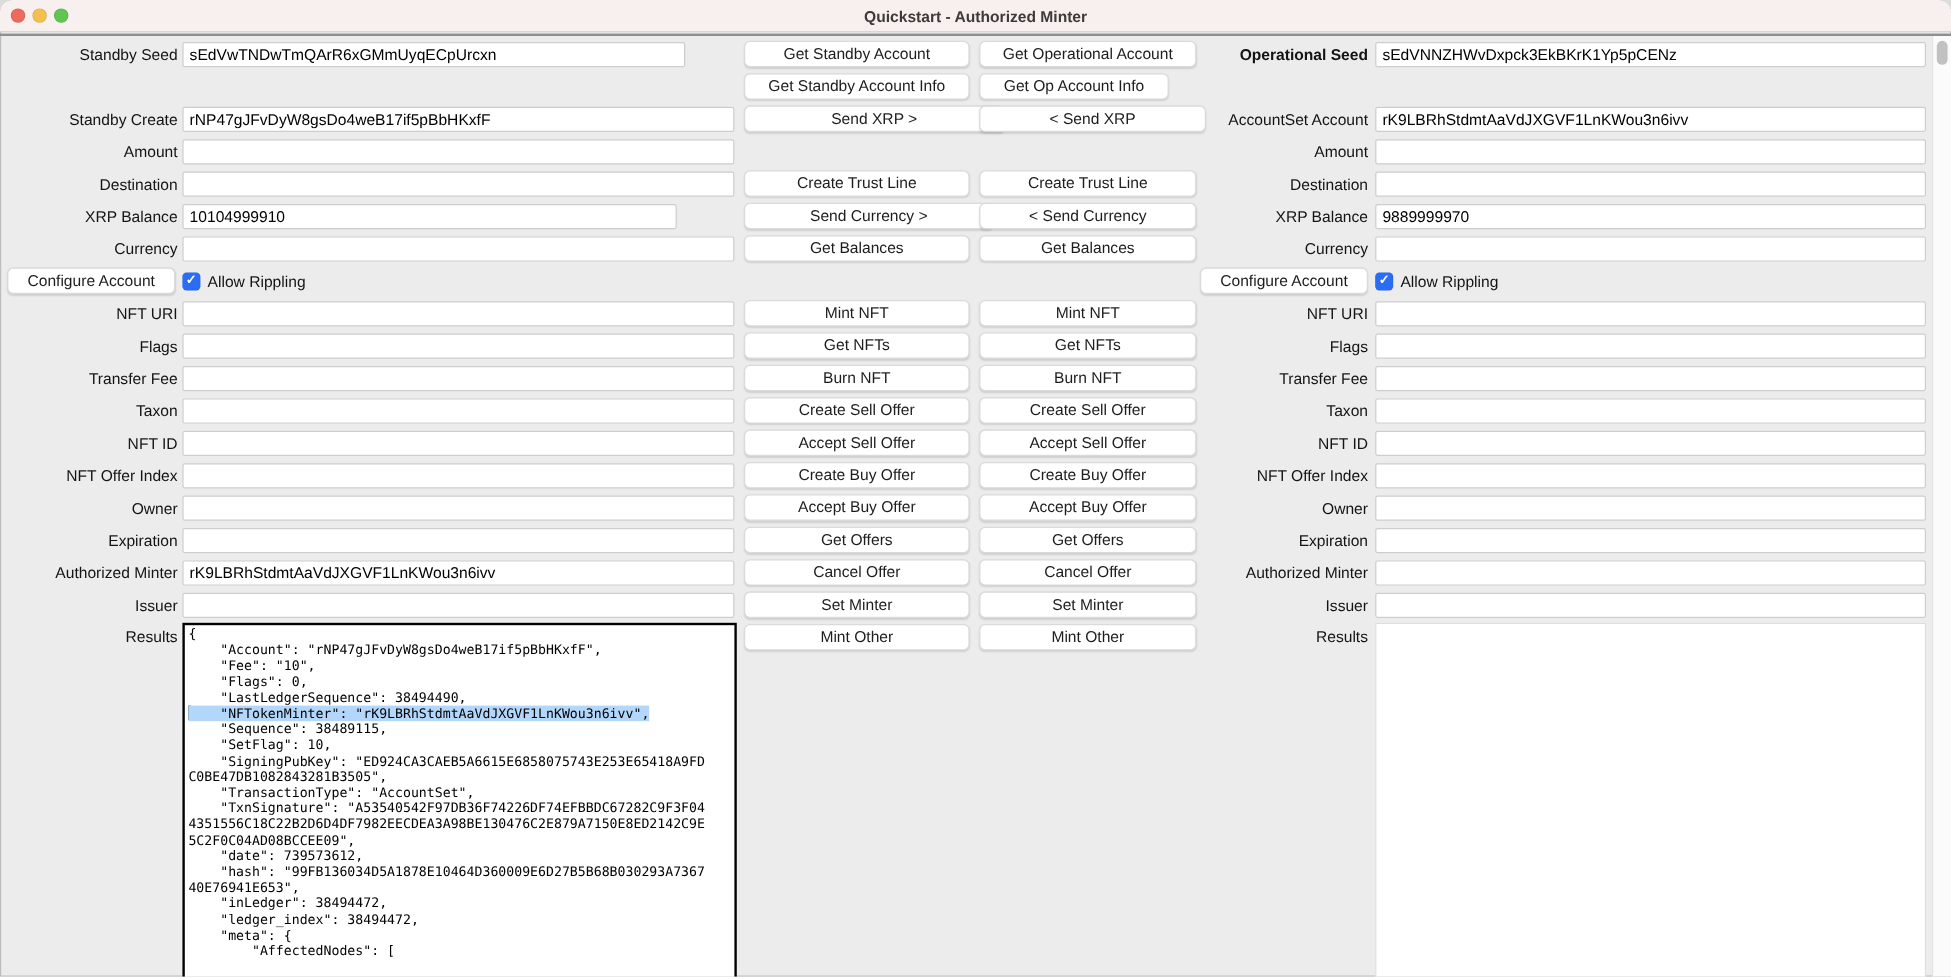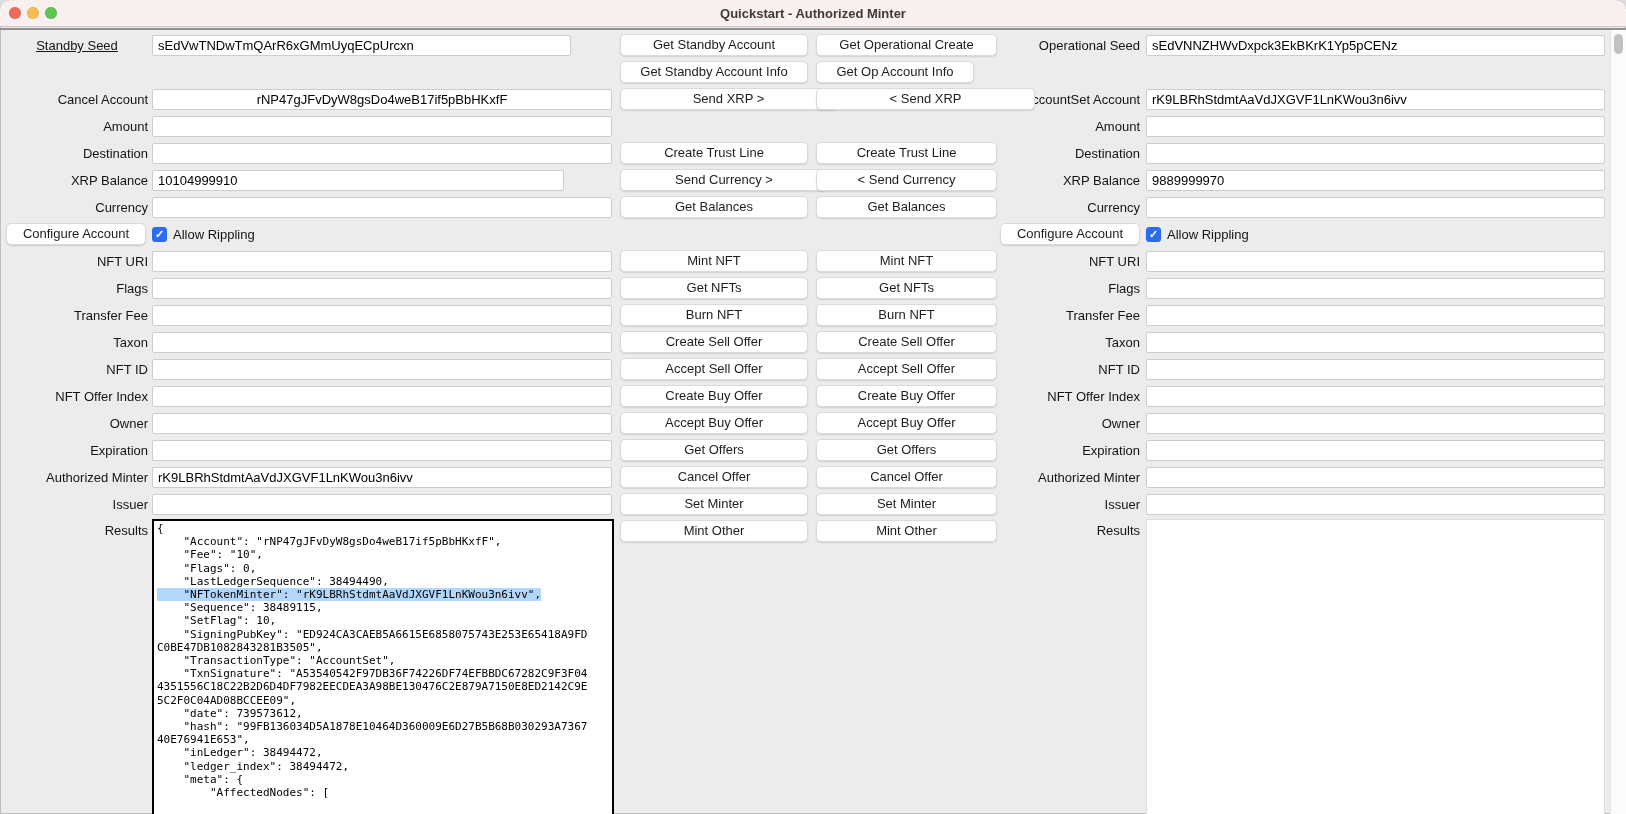--- a/index.html
+++ b/index.html
@@ -16,21 +16,21 @@
   .title{
     position:absolute;left:0;right:0;top:0;height:27px;line-height:27px;
     text-align:center;font-size:13px;font-weight:bold;color:#3d3a39;
   }
   .tl{position:absolute;top:7px;width:12px;height:12px;border-radius:50%;box-shadow:inset 0 0 0 0.5px rgba(0,0,0,.15);}
   .topline{position:absolute;top:28px;left:0;right:0;height:2px;background:#8f8f8f;z-index:4;}
   .lbl{
     position:absolute;height:21px;line-height:21px;font-size:13px;color:#141414;
     text-align:right;white-space:nowrap;
   }
-  .lbl.left-align{text-align:center;text-decoration:underline;}
+  .lbl.left-align{text-align:right;}
   .field{
     position:absolute;height:21px;border:1px solid #cdcdcd;background:#fff;
     border-radius:2px;font-family:"Liberation Sans",sans-serif;font-size:13px;
     color:#000;padding:0 5px;outline:none;
   }
   .btn{
     position:absolute;height:22px;background:#ffffff;border:1px solid #dadada;
     border-radius:5px;font-size:13px;color:#1d1d1f;text-align:center;line-height:20px;
     box-shadow:0 1px 1.5px rgba(0,0,0,.12);cursor:default;white-space:nowrap;overflow:hidden;
   }
@@ -67,22 +67,22 @@
     <span class="tl" id="tl-red" style="left: 9px; background: rgb(237, 106, 94);"></span>
     <span class="tl" id="tl-yellow" style="left: 27px; background: rgb(245, 191, 79);"></span>
     <span class="tl" id="tl-green" style="left: 45px; background: rgb(97, 196, 84);"></span>
     <div class="title">Quickstart - Authorized Minter</div>
   </div>
   <div class="topline"></div>
 
   <div id="form-layer">
       <div class="lbl left-align" style="left: 6px; width: 142px; top: 35px;">Standby Seed</div>
       <input class="field" type="text" readonly="" value="sEdVwTNDwTmQArR6xGMmUyqECpUrcxn" style="left: 152px; width: 419px; top: 35px;">
-      <div class="lbl" style="left: 6px; width: 142px; top: 89px;">Cancel Account</div>
-      <input class="field" type="text" readonly="" value="rNP47gJFvDyW8gsDo4weB17if5pBbHKxfF" style="left: 152px; width: 460px; top: 89px; text-align: center;">
+      <div class="lbl" style="left: 6px; width: 142px; top: 89px;">Standby Create</div>
+      <input class="field" type="text" readonly="" value="rNP47gJFvDyW8gsDo4weB17if5pBbHKxfF" style="left: 152px; width: 460px; top: 89px;">
       <div class="lbl" style="left: 6px; width: 142px; top: 116px;">Amount</div>
       <input class="field" type="text" readonly="" style="left: 152px; width: 460px; top: 116px;">
       <div class="lbl" style="left: 6px; width: 142px; top: 143px;">Destination</div>
       <input class="field" type="text" readonly="" style="left: 152px; width: 460px; top: 143px;">
       <div class="lbl" style="left: 6px; width: 142px; top: 170px;">XRP Balance</div>
       <input class="field" type="text" readonly="" value="10104999910" style="left: 152px; width: 412px; top: 170px;">
       <div class="lbl" style="left: 6px; width: 142px; top: 197px;">Currency</div>
       <input class="field" type="text" readonly="" style="left: 152px; width: 460px; top: 197px;">
       <div class="lbl" style="left: 6px; width: 142px; top: 251px;">NFT URI</div>
       <input class="field" type="text" readonly="" style="left: 152px; width: 460px; top: 251px;">
@@ -101,21 +101,21 @@
       <div class="lbl" style="left: 6px; width: 142px; top: 440px;">Expiration</div>
       <input class="field" type="text" readonly="" style="left: 152px; width: 460px; top: 440px;">
       <div class="lbl" style="left: 6px; width: 142px; top: 467px;">Authorized Minter</div>
       <input class="field" type="text" readonly="" value="rK9LBRhStdmtAaVdJXGVF1LnKWou3n6ivv" style="left: 152px; width: 460px; top: 467px;">
       <div class="lbl" style="left: 6px; width: 142px; top: 494px;">Issuer</div>
       <input class="field" type="text" readonly="" style="left: 152px; width: 460px; top: 494px;">
       <div class="btn" style="left: 6px; width: 140px; top: 223px;">Configure Account</div>
       <div class="chk" style="left: 152px; top: 227px;">✓</div>
       <div class="chklbl" style="left: 173px; top: 224px;">Allow Rippling</div>
       <div class="lbl" style="left: 6px; width: 142px; top: 520px;">Results</div>
-      <div class="lbl" style="left: 948px; width: 192px; top: 35px;">Operational Seed</div>
+      <div class="lbl" style="left: 948px; width: 192px; top: 35px; font-weight: bold;">Operational Seed</div>
       <input class="field" type="text" readonly="" value="sEdVNNZHWvDxpck3EkBKrK1Yp5pCENz" style="left: 1146px; width: 459px; top: 35px;">
       <div class="lbl" style="left: 948px; width: 192px; top: 89px;">AccountSet Account</div>
       <input class="field" type="text" readonly="" value="rK9LBRhStdmtAaVdJXGVF1LnKWou3n6ivv" style="left: 1146px; width: 459px; top: 89px;">
       <div class="lbl" style="left: 948px; width: 192px; top: 116px;">Amount</div>
       <input class="field" type="text" readonly="" style="left: 1146px; width: 459px; top: 116px;">
       <div class="lbl" style="left: 948px; width: 192px; top: 143px;">Destination</div>
       <input class="field" type="text" readonly="" style="left: 1146px; width: 459px; top: 143px;">
       <div class="lbl" style="left: 948px; width: 192px; top: 170px;">XRP Balance</div>
       <input class="field" type="text" readonly="" value="9889999970" style="left: 1146px; width: 459px; top: 170px;">
       <div class="lbl" style="left: 948px; width: 192px; top: 197px;">Currency</div>
@@ -154,23 +154,23 @@
       <div class="btn" style="left: 620px; width: 188px; top: 277px;">Get NFTs</div>
       <div class="btn" style="left: 620px; width: 188px; top: 304px;">Burn NFT</div>
       <div class="btn" style="left: 620px; width: 188px; top: 331px;">Create Sell Offer</div>
       <div class="btn" style="left: 620px; width: 188px; top: 358px;">Accept Sell Offer</div>
       <div class="btn" style="left: 620px; width: 188px; top: 385px;">Create Buy Offer</div>
       <div class="btn" style="left: 620px; width: 188px; top: 412px;">Accept Buy Offer</div>
       <div class="btn" style="left: 620px; width: 188px; top: 439px;">Get Offers</div>
       <div class="btn" style="left: 620px; width: 188px; top: 466px;">Cancel Offer</div>
       <div class="btn" style="left: 620px; width: 188px; top: 493px;">Set Minter</div>
       <div class="btn" style="left: 620px; width: 188px; top: 520px;">Mint Other</div>
-      <div class="btn" style="left: 816px; width: 181px; top: 34px;">Get Operational Create</div>
+      <div class="btn" style="left: 816px; width: 181px; top: 34px;">Get Operational Account</div>
       <div class="btn" style="left: 816px; width: 158px; top: 61px;">Get Op Account Info</div>
-      <div class="btn" style="left: 816px; width: 219px; top: 88px;">&lt; Send XRP</div>
+      <div class="btn" style="left: 816px; width: 189px; top: 88px;">&lt; Send XRP</div>
       <div class="btn" style="left: 816px; width: 181px; top: 142px;">Create Trust Line</div>
       <div class="btn" style="left: 816px; width: 181px; top: 169px;">&lt; Send Currency</div>
       <div class="btn" style="left: 816px; width: 181px; top: 196px;">Get Balances</div>
       <div class="btn" style="left: 816px; width: 181px; top: 250px;">Mint NFT</div>
       <div class="btn" style="left: 816px; width: 181px; top: 277px;">Get NFTs</div>
       <div class="btn" style="left: 816px; width: 181px; top: 304px;">Burn NFT</div>
       <div class="btn" style="left: 816px; width: 181px; top: 331px;">Create Sell Offer</div>
       <div class="btn" style="left: 816px; width: 181px; top: 358px;">Accept Sell Offer</div>
       <div class="btn" style="left: 816px; width: 181px; top: 385px;">Create Buy Offer</div>
       <div class="btn" style="left: 816px; width: 181px; top: 412px;">Accept Buy Offer</div>

